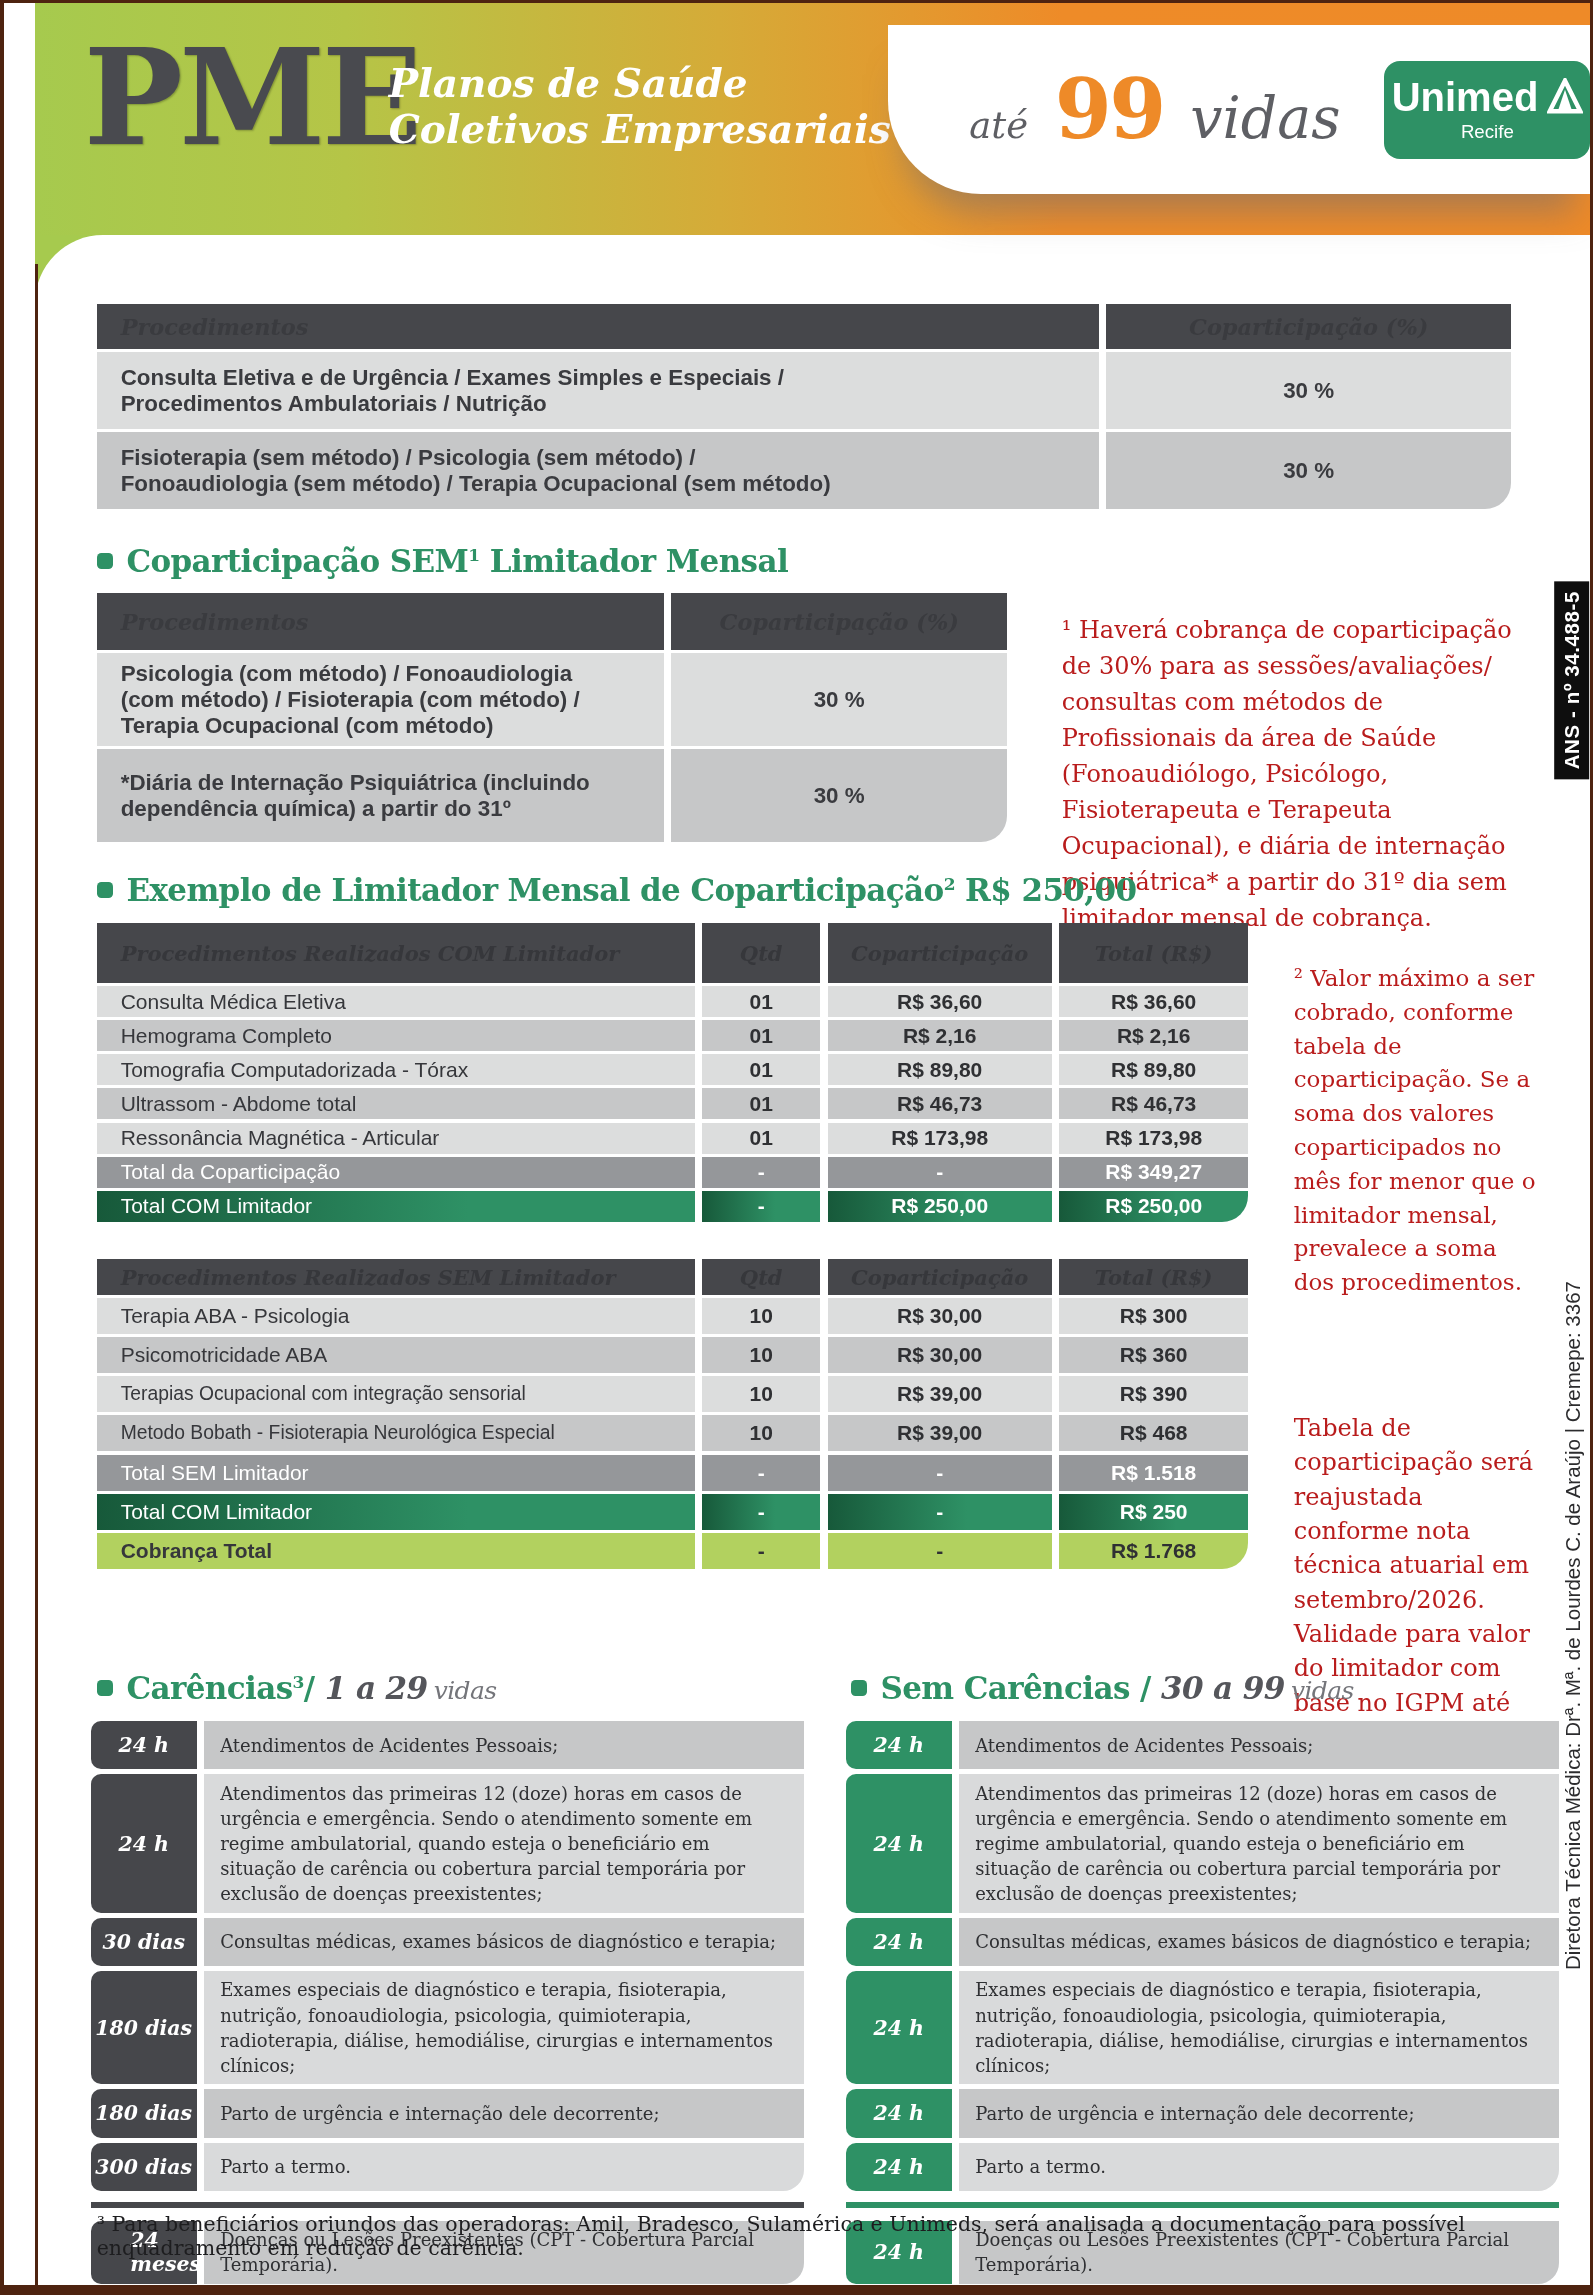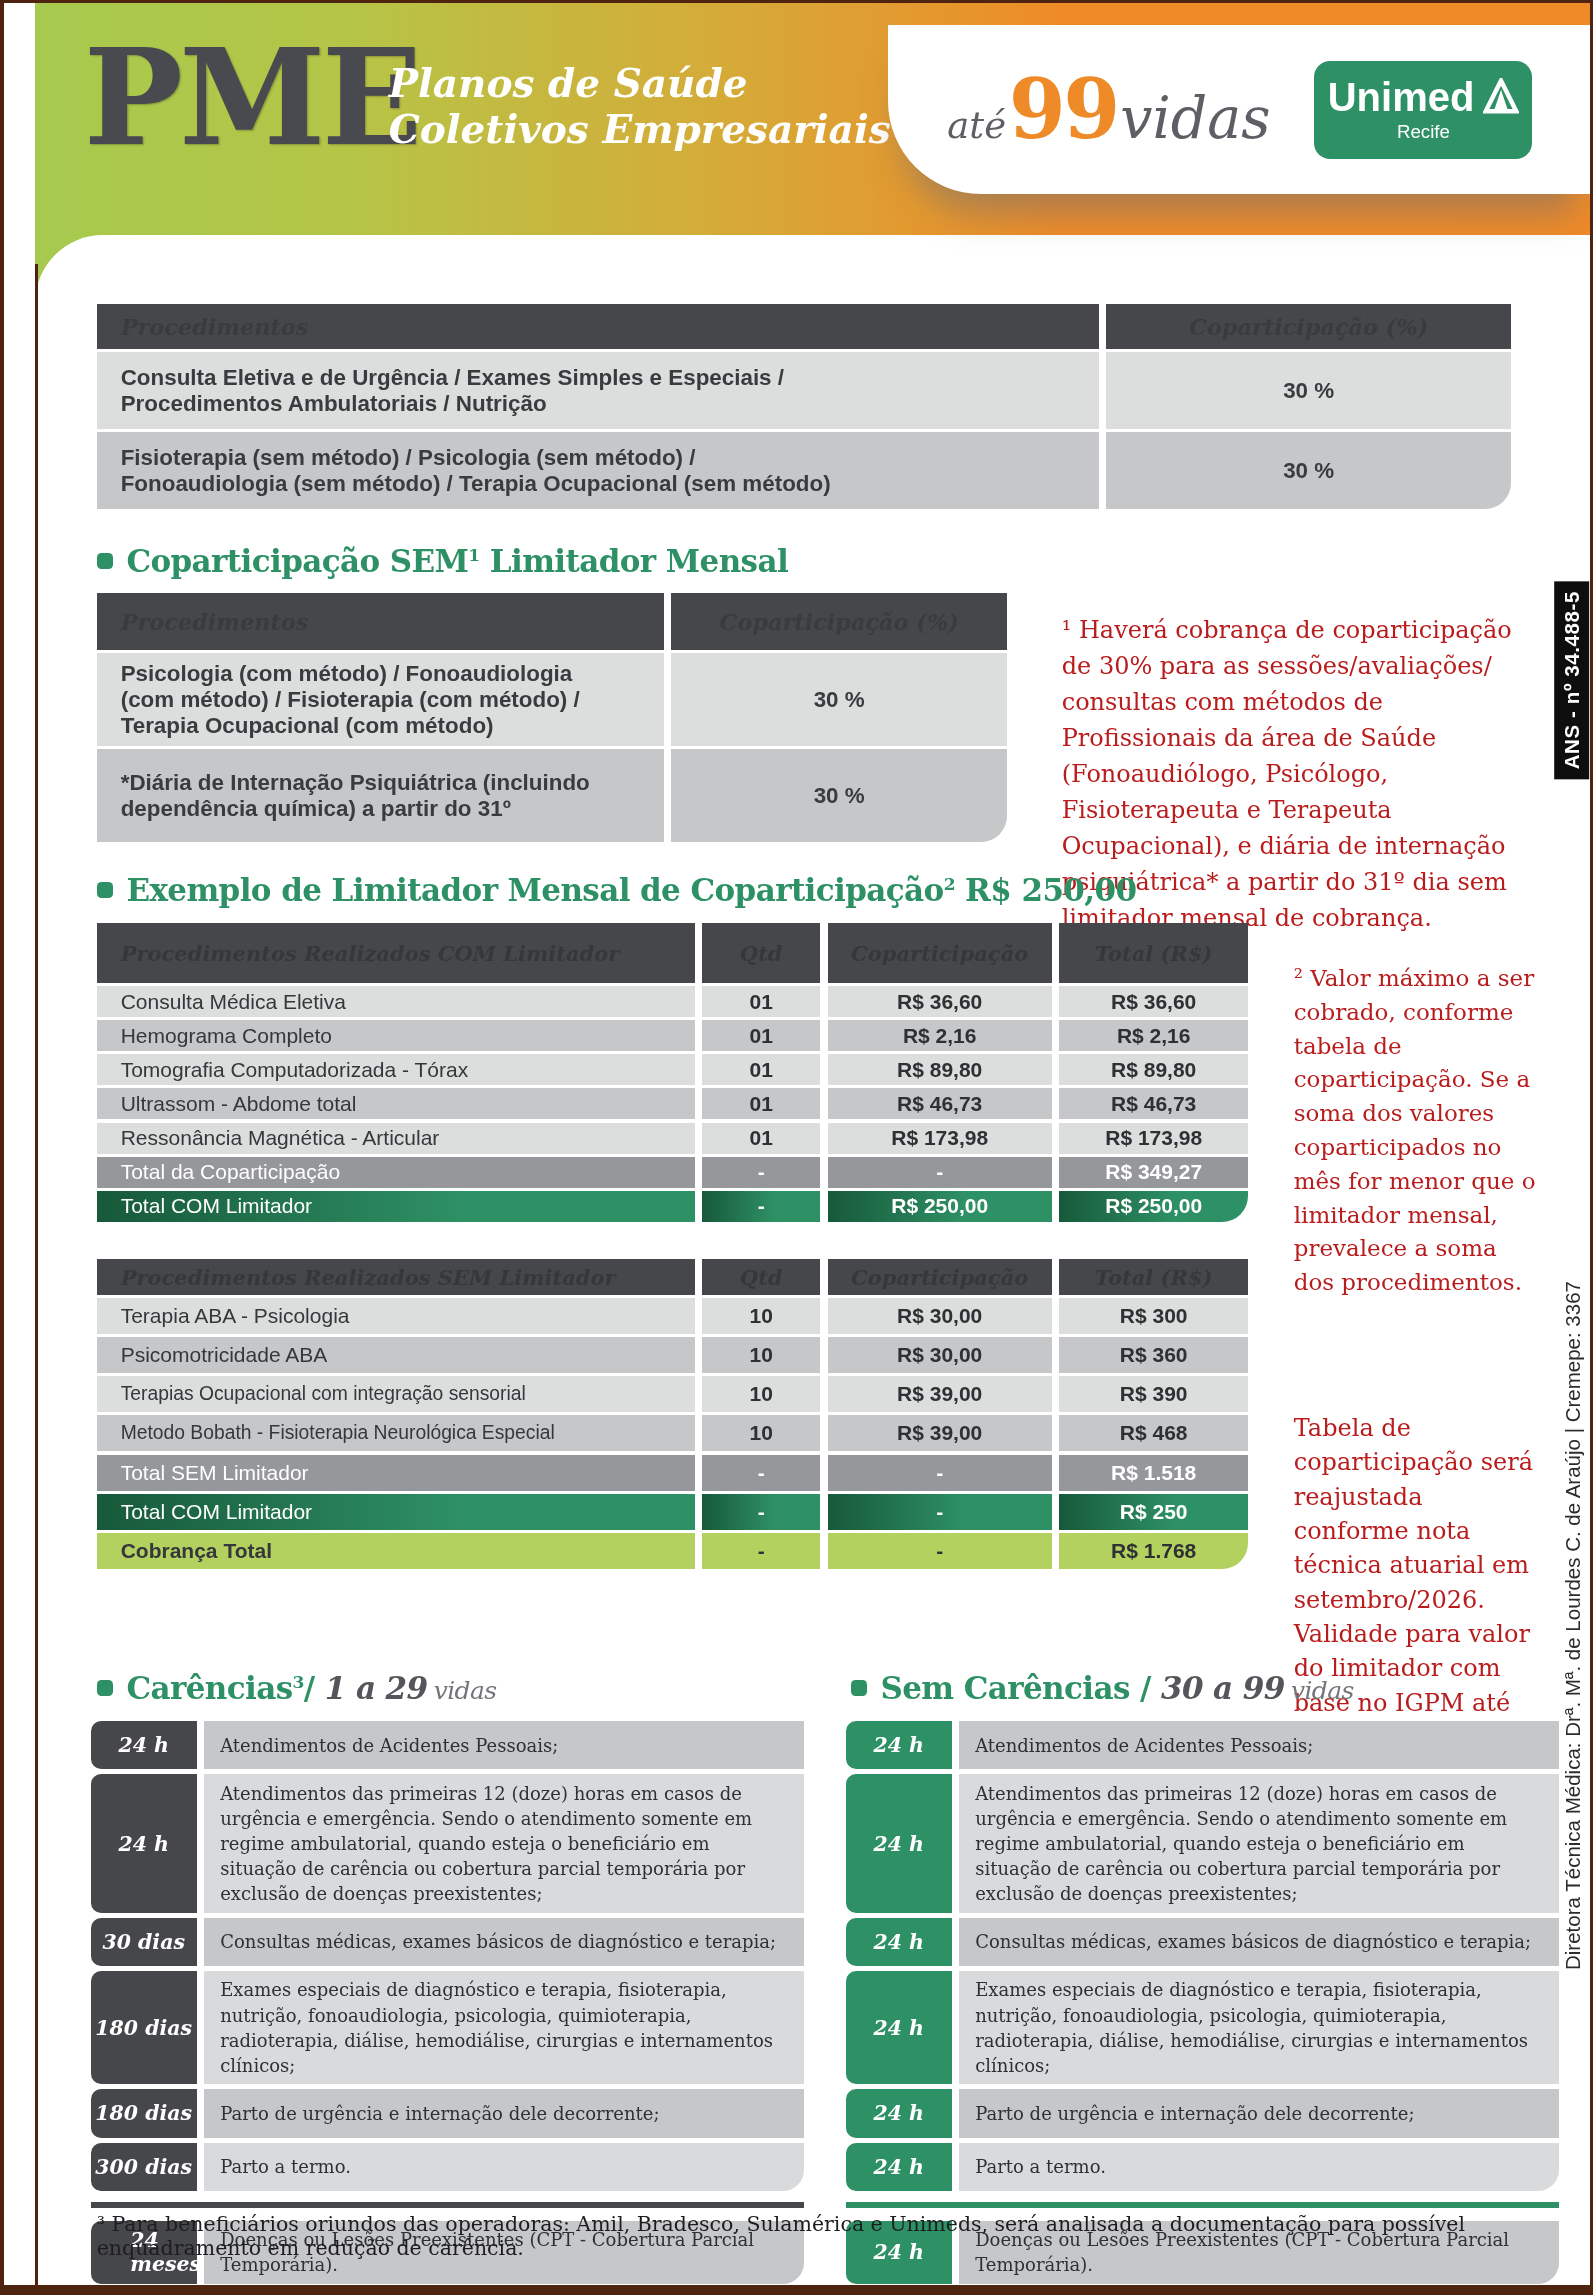--- a/index.html
+++ b/index.html
@@ -13,21 +13,21 @@
           background:linear-gradient(90deg,#a6ca4e 0%,#b5c547 20%,#d5ab38 44%,#ee8b28 66%,#ee8a28 100%);}
   .corner{position:absolute;left:31px;top:232px;width:68px;height:68px;background:#a6ca4e;}
   .corner::after{content:"";display:block;width:68px;height:68px;background:#fff;border-top-left-radius:68px;}
   .pme{position:absolute;left:49px;top:29px;font-size:132px;font-weight:bold;letter-spacing:-3.7px;
        color:#494a4f;line-height:1;text-shadow:1.2px 1.2px 1.9px rgba(0,0,0,.25);}
   .subtitle{position:absolute;left:354px;top:57px;color:#fff;font-style:italic;font-weight:bold;
             font-size:39px;line-height:1.18;}
   .tag-panel{position:absolute;right:0;top:22.4px;width:702px;height:169px;background:#fff;
              border-bottom-left-radius:93px;display:flex;align-items:center;
              box-shadow:0 34px 34px -15.6px rgba(110,110,115,.5);}
-  .tagline{display:flex;align-items:baseline;margin-left:59px;}
+  .tagline{display:flex;align-items:baseline;margin-left:81px;gap:24px;}
   .tag-pre{font-style:italic;font-size:37px;color:#5e5f64;}
   .tag-num{font-weight:bold;font-size:82px;color:#ee8a28;letter-spacing:-2.5px;line-height:1;margin:0 2.5px;}
   .tag-suf{font-style:italic;font-size:57px;color:#5e5f64;}
   .unimed-box{margin-left:44px;width:218px;height:98px;background:#2e9165;border-radius:16px;
               display:flex;flex-direction:column;align-items:center;justify-content:center;
               font-family:"Liberation Sans",sans-serif;color:#fff;}
   .unimed-row{display:flex;align-items:center;gap:8.7px;}
   .unimed-name{font-weight:bold;font-size:40px;line-height:1;}
   .unimed-city{font-size:18.7px;margin-top:3.7px;}
 

